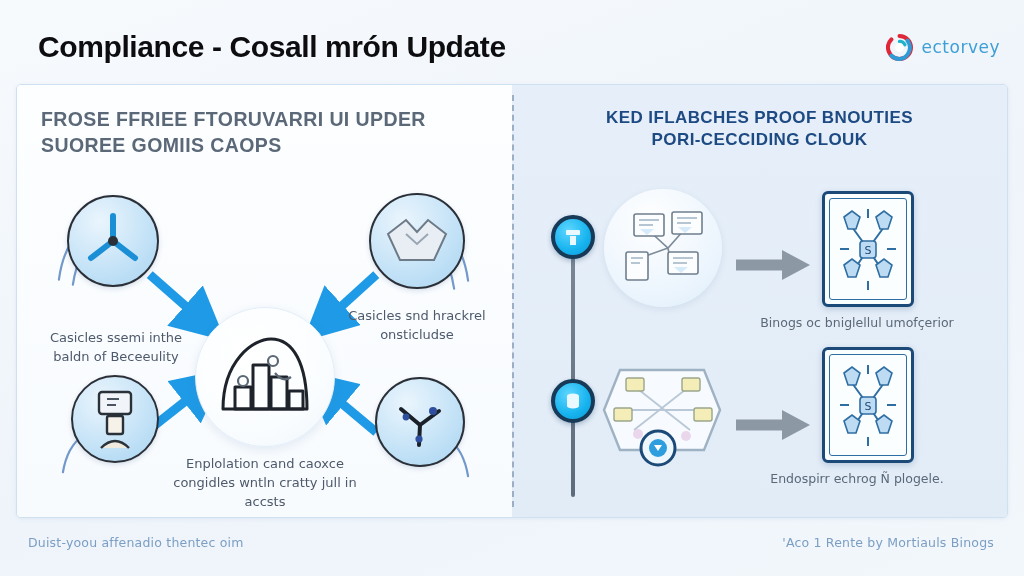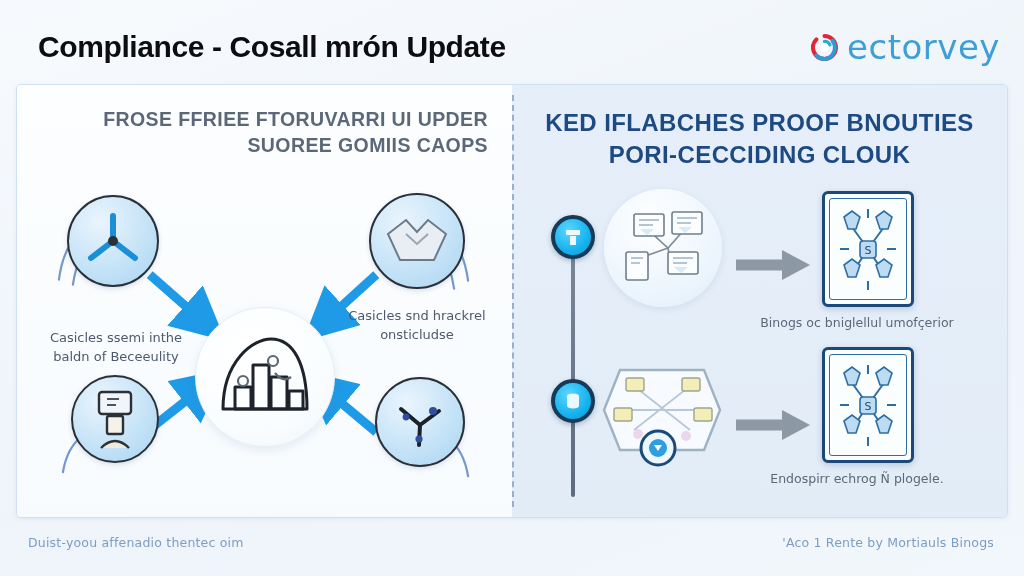--- a/index.html
+++ b/index.html
@@ -20,21 +20,21 @@
     position: absolute; left: 38px; top: 22px; right: 24px; height: 50px;
     display: flex; align-items: center; justify-content: space-between;
   }
   .title {
     font-size: 30px; font-weight: bold; color: #0d0d10;
     letter-spacing: -0.4px; white-space: nowrap;
   }
   .brand { display: flex; align-items: center; gap: 9px; }
   .brand-mark { width: 27px; height: 27px; flex: none; }
   .brand-text {
-    font-size: 34px; color: #3d9fd6; letter-spacing: 0.5px;
+    font-size: 17px; color: #3d9fd6; letter-spacing: 0.5px;
     font-family: "DejaVu Sans", sans-serif;
   }
 
   
   .card {
     position: absolute; left: 16px; top: 84px;
     width: 992px; height: 434px;
     border: 1px solid #cfe0f0;
     border-radius: 5px;
     background: #fbfdff;
@@ -52,28 +52,28 @@
     width: 496px; height: 100%;
     background: linear-gradient(180deg, #e6eff9 0%, #e2ecf7 100%);
   }
   .divider {
     position: absolute; left: 495px; top: 10px; bottom: 10px;
     width: 0; border-left: 2px dashed #8fa4bd; opacity: .85;
   }
 
   .head-left {
     position: absolute; top: 22px; left: 24px; right: 24px;
-    text-align: right;
+    text-align: left;
     font-size: 19.5px; font-weight: bold; line-height: 1.32;
     color: #5b6878; letter-spacing: 0.4px;
   }
   .head-right {
     position: absolute; top: 22px; left: 20px; right: 20px;
     text-align: center;
-    font-size: 24px; font-weight: bold; line-height: 1.32;
+    font-size: 17px; font-weight: bold; line-height: 1.32;
     color: #1d4a82; letter-spacing: 0.4px;
   }
 
   
   .hub { position: absolute; inset: 0; }
   .bubble {
     border-radius: 50%;
     border: 2.5px solid #2b3038;
     background: radial-gradient(circle at 35% 28%, #eaf5fd 0%, #bfe0f6 65%, #a8d4f0 100%);
     display: flex; align-items: center; justify-content: center;
@@ -207,20 +207,21 @@
               <rect x="58" y="46" width="16" height="32"></rect>
               <rect x="76" y="60" width="14" height="18"></rect>
             </g>
             <g fill="none" stroke="#5a6876" stroke-width="2.2">
               <circle cx="30" cy="50" r="5"></circle>
               <circle cx="60" cy="30" r="5"></circle>
               <path d="M62 42 q8 10 16 4"></path>
             </g>
           </svg>
         </div>
+        <div class="cap" style="left:150px; top:370px; width:196px;">Enplolation cand caoxce congidles wntln cratty jull in accsts</div>
 
         <div class="bubble" style="left:50px; top:110px; width:92px; height:92px; position:absolute;">
           <svg width="62" height="62" viewBox="0 0 62 62">
             <g stroke="#1b8fd6" stroke-width="6" fill="none" stroke-linecap="round">
               <path d="M31 31 L31 6"></path>
                 <path d="M31 31 L9 48"></path>
                 <path d="M31 31 L53 48"></path>
             </g>
             <circle cx="31" cy="31" r="5" fill="#2a3139"></circle>
           </svg>

